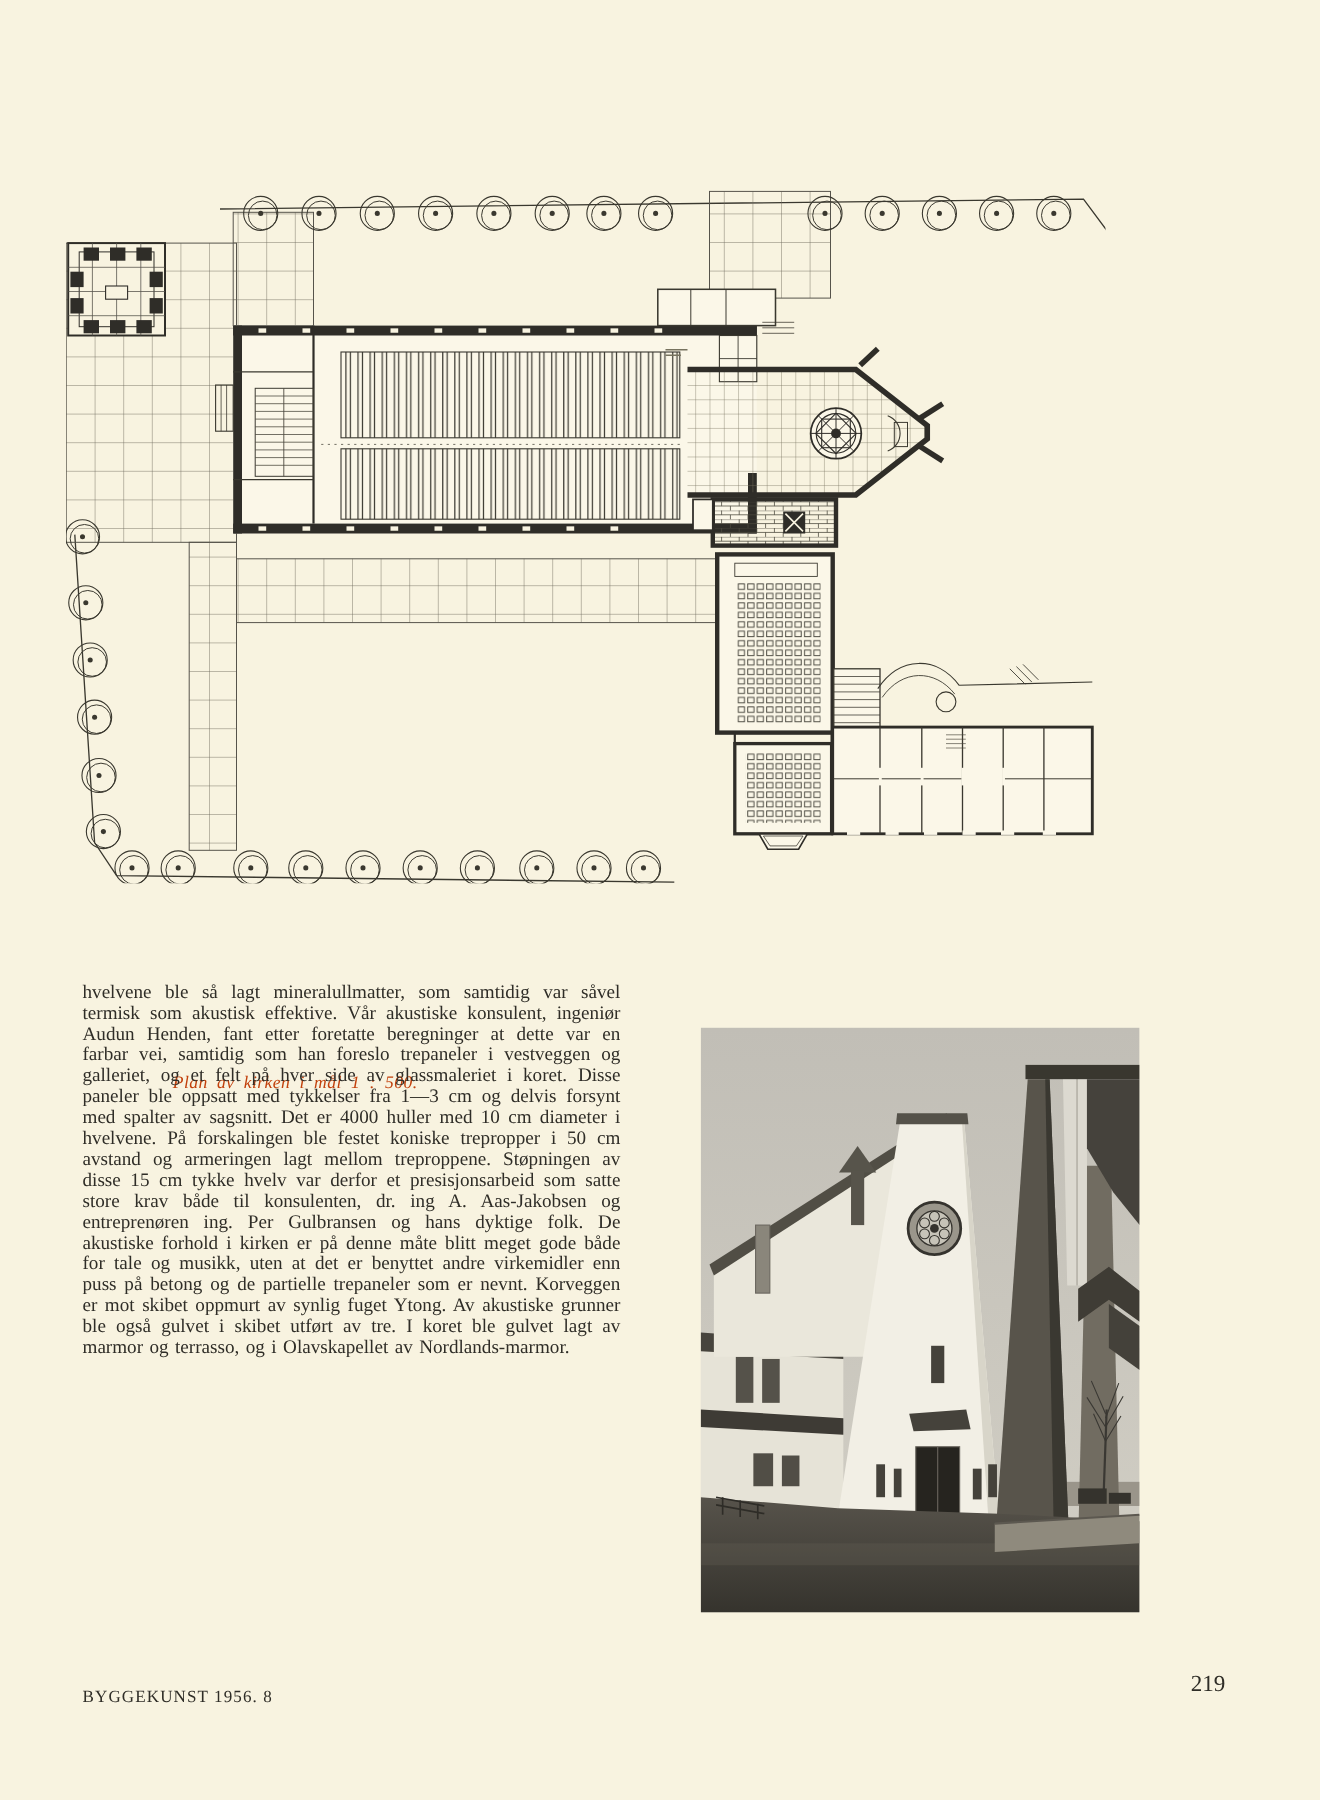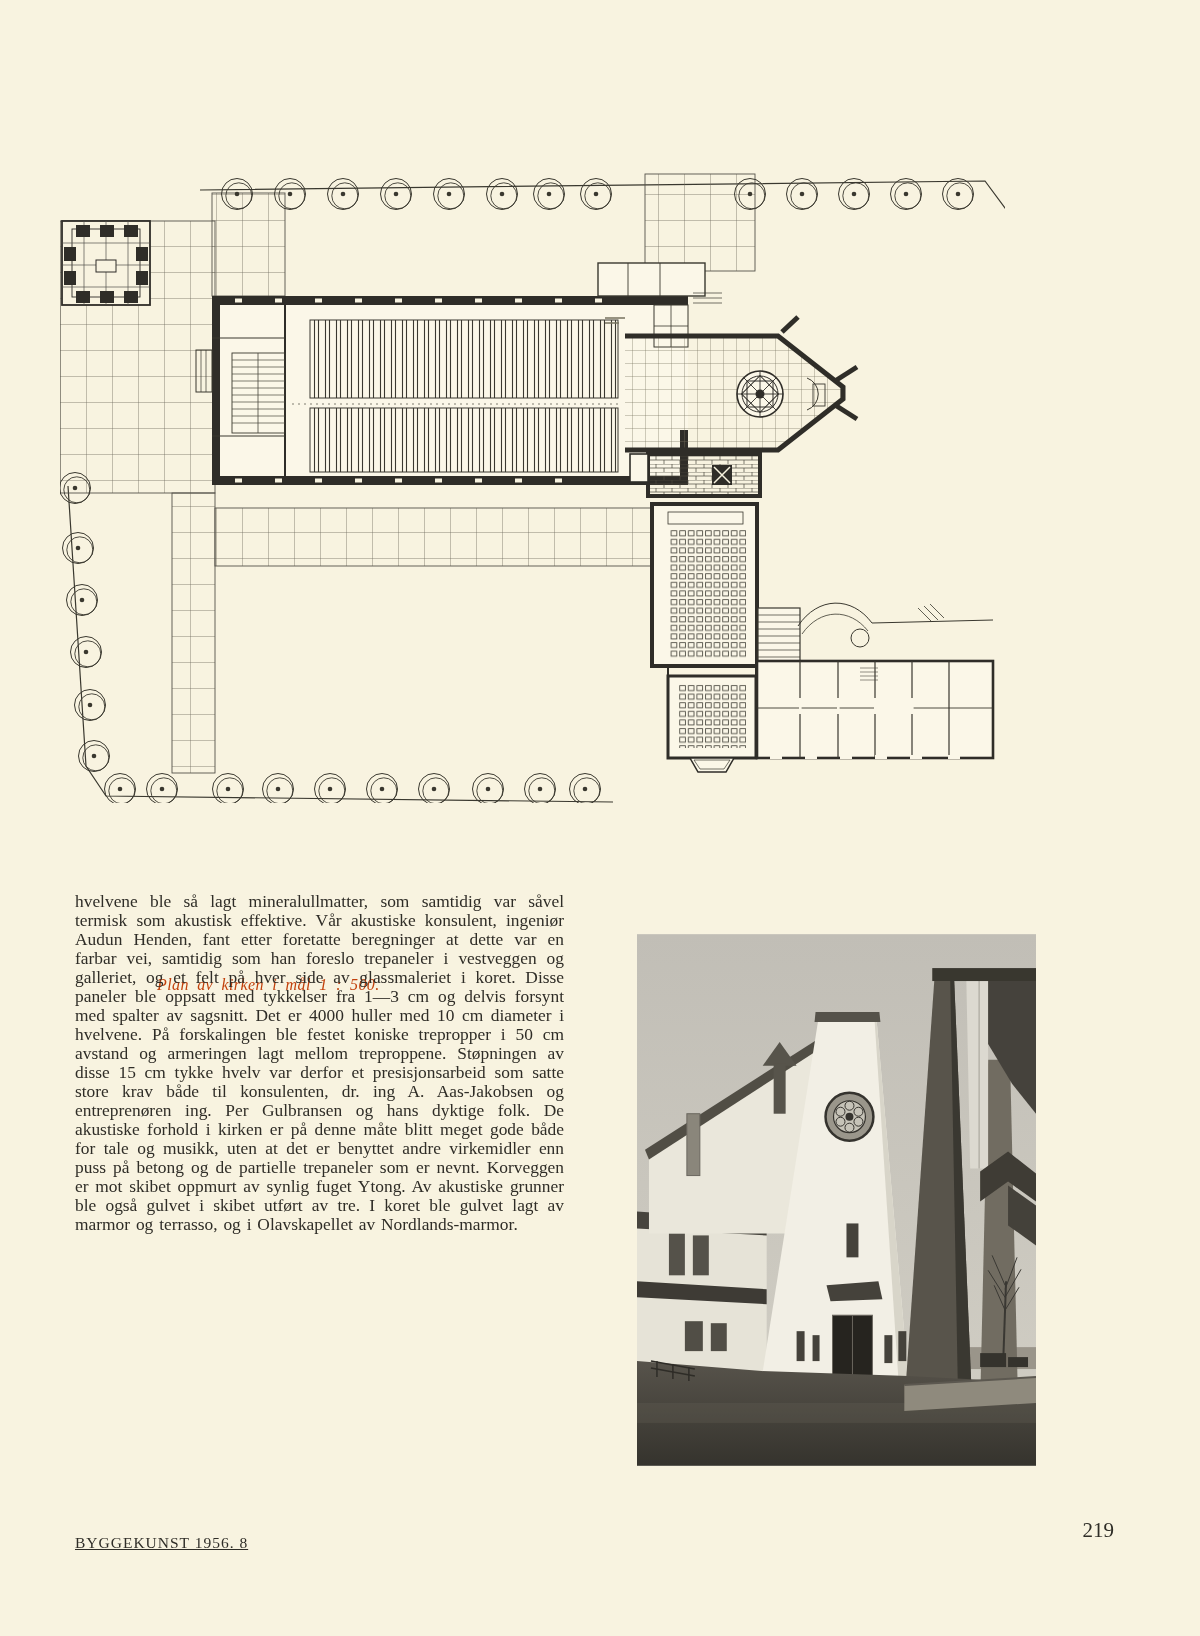--- a/index.html
+++ b/index.html
@@ -20,21 +20,21 @@
     position:absolute;left:75px;top:892px;width:489px;
     font-size:17.4px;line-height:19px;color:#2f2d27;
     text-align:justify;word-spacing:1.5px;font-family:Liberation Serif, serif;
   }
   .article p{margin:0;}
   .article p.indent{text-indent:22px;}
   .photo-figure{position:absolute;left:637px;top:934px;width:399px;height:532px;margin:0;}
   .photo-figure svg{display:block;width:399px;height:532px;}
   .footer-journal{
     position:absolute;left:75px;top:1534px;
-    font-size:15.5px;letter-spacing:1px;color:#2f2d27;white-space:nowrap;text-decoration:underline;
+    font-size:15.5px;letter-spacing:1px;color:#2f2d27;white-space:nowrap;
   }
   .footer-pagenum{
     position:absolute;left:1054px;top:1518px;width:60px;text-align:right;
     font-size:21px;color:#2f2d27;
   }
 </style>
 </head>
 <body>
 
 <div class="page">

